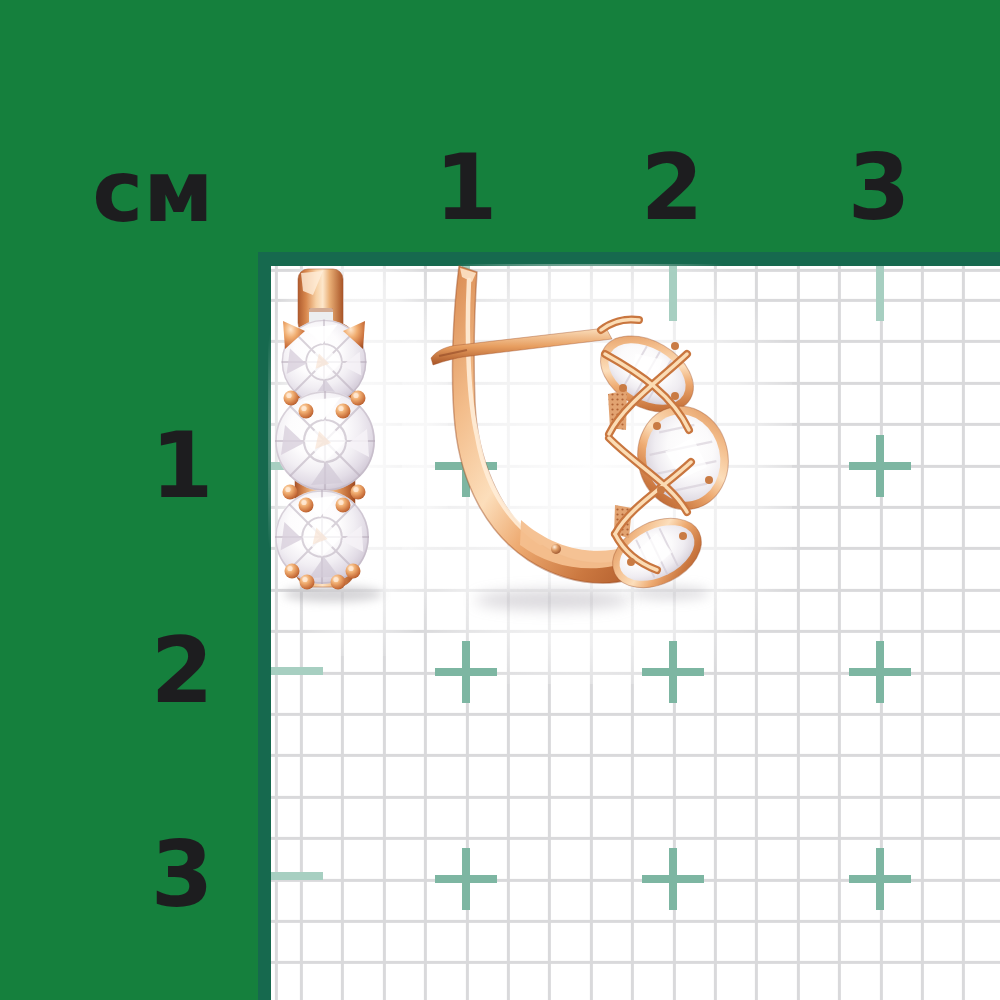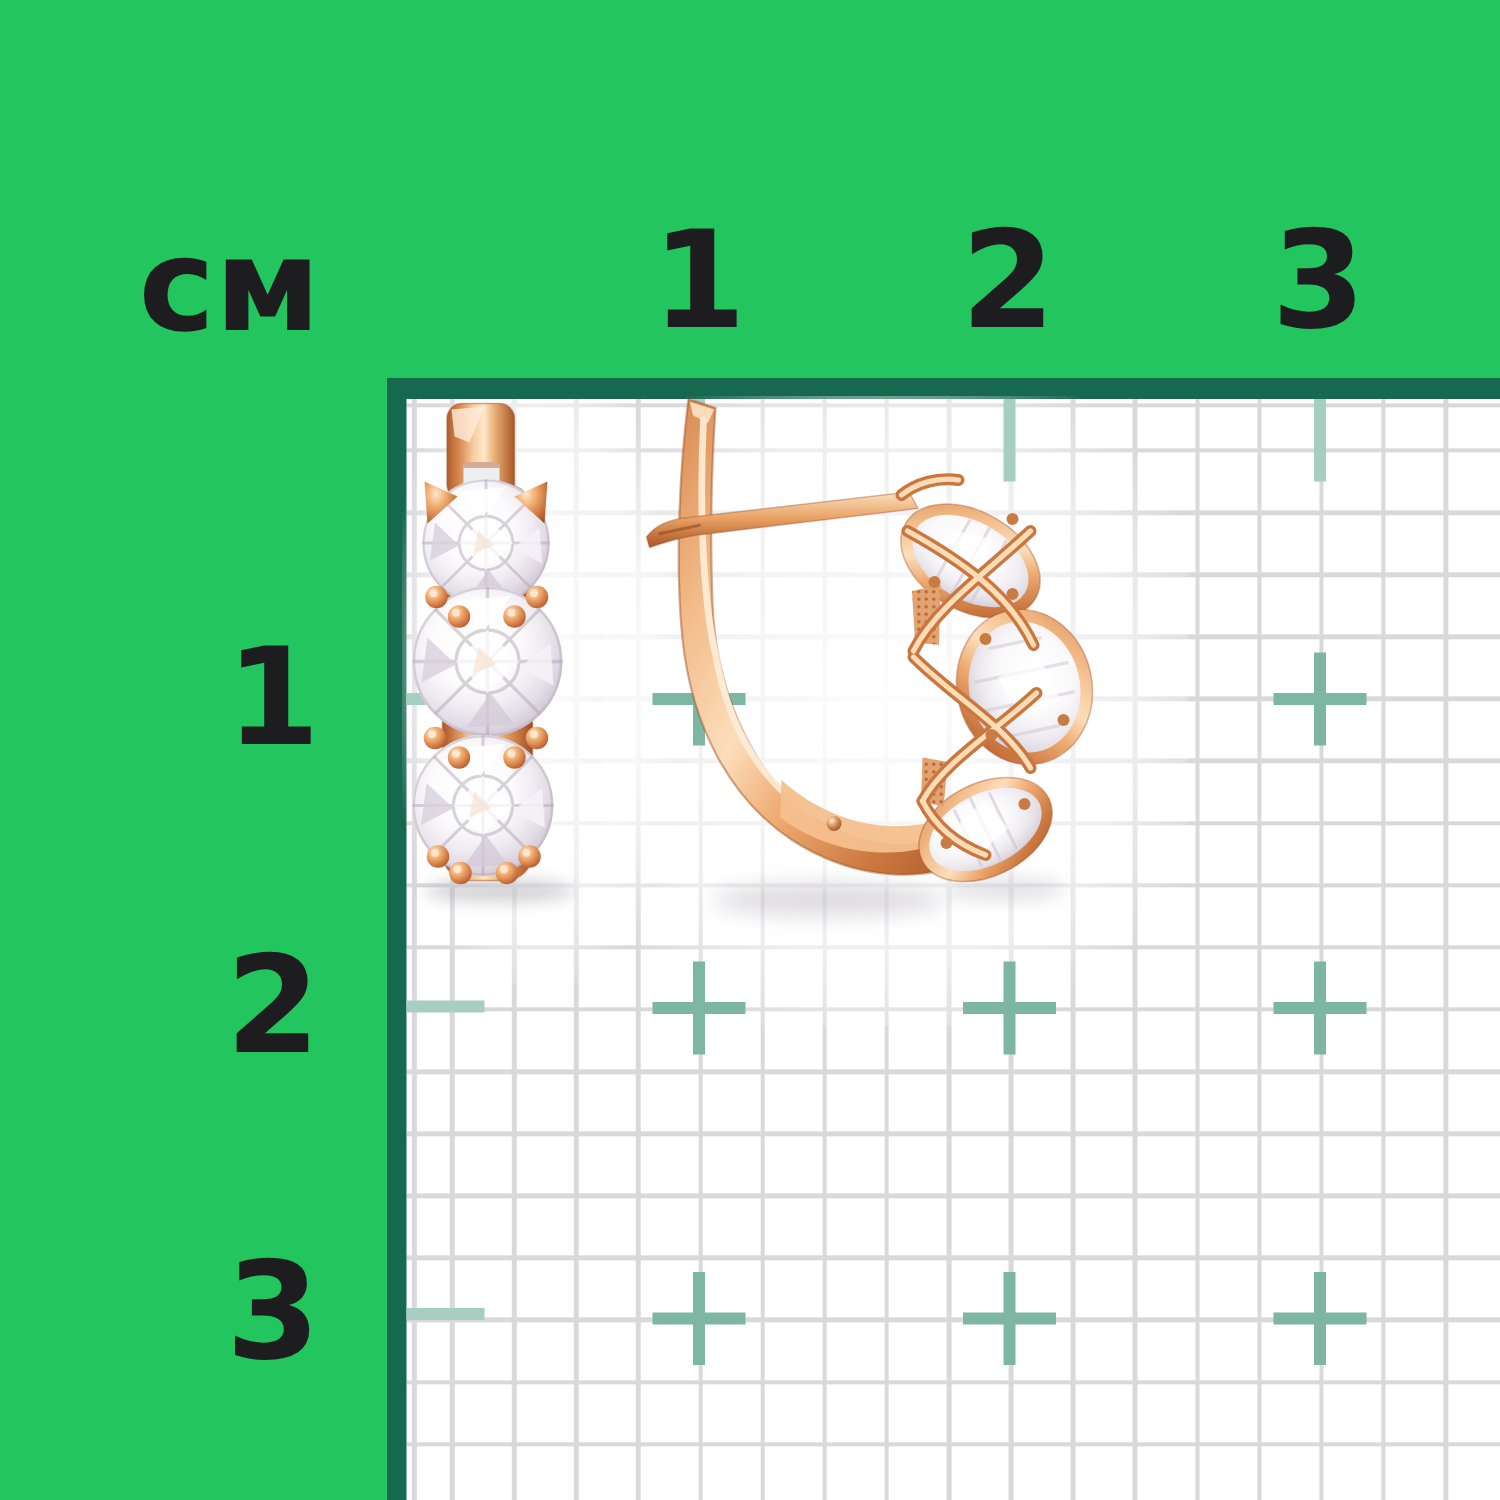--- a/index.html
+++ b/index.html
@@ -5,21 +5,21 @@
   :root{
     --border-green:#16694e;
     --tick-teal:#a7cfc1;
     --cross-teal:#7db6a2;
     --grid-line:#d9d9db;
     --label-ink:#1d1d1f;
   }
   html,body{margin:0;padding:0;background:#ffffff;}
   #stage{
     position:relative;width:1000px;height:1000px;overflow:hidden;
-    background:#22c55e;
+    background:#15803d;
     font-family:"DejaVu Sans","Liberation Sans",sans-serif;
   }
   
   #grid{
     position:absolute;left:258px;top:252px;right:0;bottom:0;
     border-top:14px solid var(--border-green);
     border-left:13px solid var(--border-green);
     background-color:#ffffff;
     background-image:
       repeating-linear-gradient(to right, var(--grid-line) 0px, var(--grid-line) 3px, transparent 3px, transparent 41.4px),

